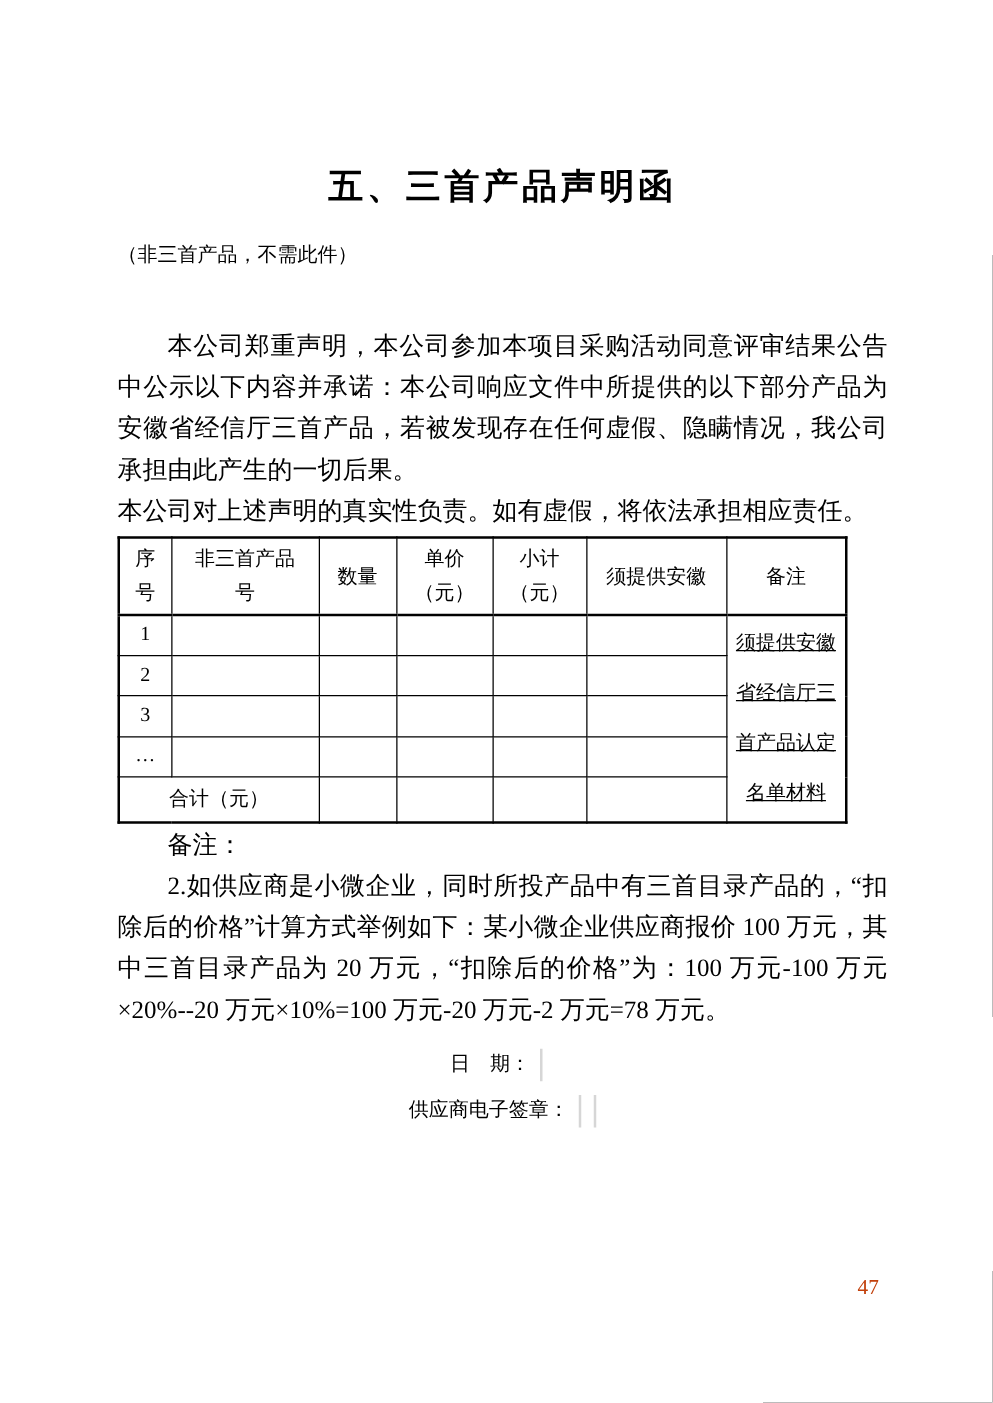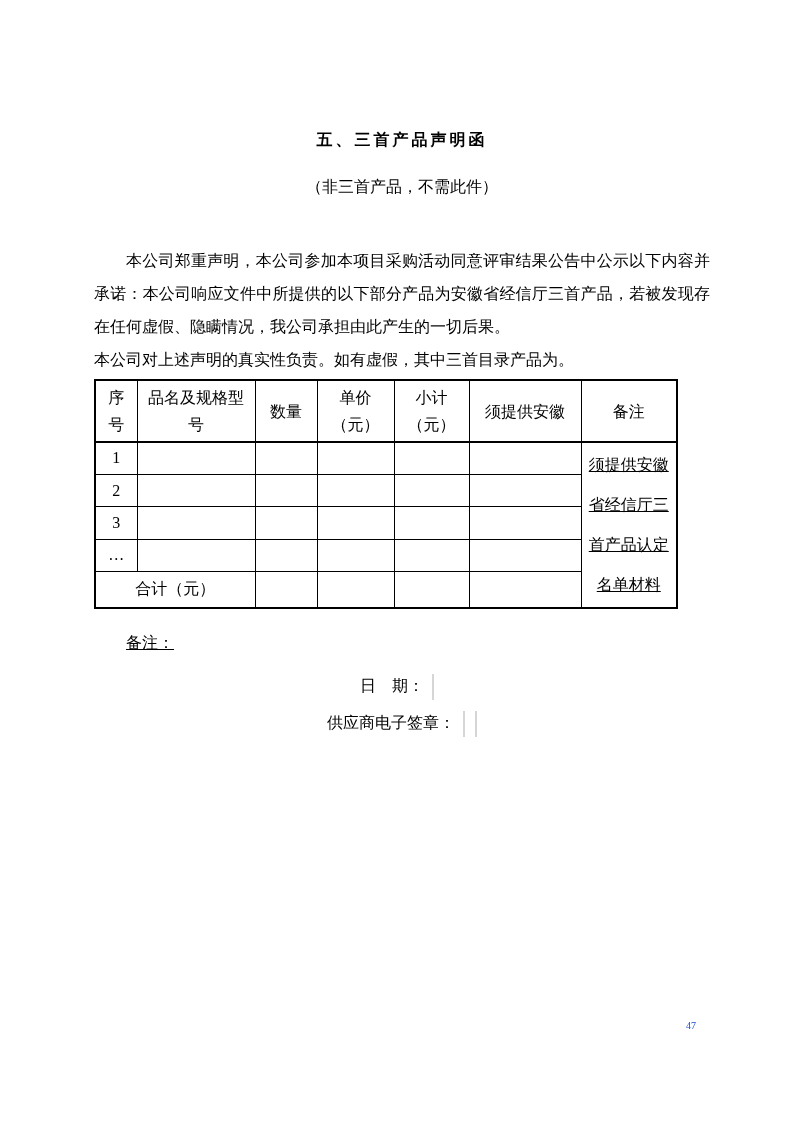--- a/index.html
+++ b/index.html
@@ -15,33 +15,33 @@
     background: #ffffff;
     box-sizing: border-box;
     padding: 130px 84px 0 94px;
     font-family: "Liberation Serif", "DejaVu Serif", serif;
     color: #000000;
     overflow: hidden;
   }
   .doc-title {
     margin: 0 0 26px 0;
     font-family: "Liberation Sans", "DejaVu Sans", sans-serif;
-    font-size: 16px;
+    font-size: 28px;
     font-weight: bold;
     text-align: center;
     letter-spacing: 3px;
   }
   .doc-subtitle {
     font-size: 16px;
-    text-align: center;
+    text-align: left;
     margin: 0 0 46px 0;
   }
   .para {
     margin: 0;
-    font-size: 16px;
+    font-size: 20px;
     line-height: 33px;
     text-align: justify;
   }
   .indent { text-indent: 2em; }
 
   table.product-table {
     border-collapse: collapse;
     table-layout: fixed;
     width: 582px;
     margin-top: 3px;
@@ -66,72 +66,71 @@
   }
   .product-table tbody tr { height: 32px; }
   .product-table tbody tr.total-row { height: 36px; padding-left: 28px; }
   .remark-cell {
     white-space: pre-line;
     line-height: 40px;
     vertical-align: middle;
     text-decoration: underline;
   }
   .notes-label {
-    margin-top: 17px;
-    text-decoration: underline;
+    margin-top: 1px;
   }
   .sig-block {
     margin-top: 8px;
     text-align: center;
     font-size: 16px;
   }
   .sig-row { line-height: 37px; }
   .cursor-bar {
     display: inline-block;
     width: 2px;
     height: 26px;
     background: #d6d6d6;
     vertical-align: middle;
   }
   .cursor-bar.first { margin-left: 8px; margin-right: 10px; }
   .page-number {
     position: absolute;
     left: 686px;
     top: 1020px;
-    font-size: 10px;
-    color: #1d4ed8;
+    font-size: 17px;
+    color: #c2410c;
   }
 </style>
 </head>
 <body>
 
 <div class="page">
 
   <h1 class="doc-title">五、三首产品声明函</h1>
 
   <div class="doc-subtitle">（非三首产品，不需此件）</div>
 
   <p class="para indent">本公司郑重声明，本公司参加本项目采购活动同意评审结果公告中公示以下内容并承诺：本公司响应文件中所提供的以下部分产品为安徽省经信厅三首产品，若被发现存在任何虚假、隐瞒情况，我公司承担由此产生的一切后果。</p>
-  <p class="para">本公司对上述声明的真实性负责。如有虚假，其中三首目录产品为。</p>
+  <p class="para">本公司对上述声明的真实性负责。如有虚假，将依法承担相应责任。</p>
 
   <table class="product-table">
     <colgroup>
       <col style="width:42px">
       <col style="width:118px">
       <col style="width:62px">
       <col style="width:77px">
       <col style="width:75px">
       <col style="width:112px">
       <col style="width:96px">
     </colgroup>
     <thead>
       <tr>
         <th>序
 号</th>
-        <th>品名及规格型
+        <th>非三首产品
 号</th>
         <th>数量</th>
         <th>单价
 （元）</th>
         <th>小计
 （元）</th>
         <th>须提供安徽</th>
         <th>备注</th>
       </tr>
     </thead>
@@ -176,20 +175,21 @@
         <td colspan="2">合计（元）</td>
         <td></td>
         <td></td>
         <td></td>
         <td></td>
       </tr>
     </tbody>
   </table>
 
   <p class="para indent notes-label">备注：</p>
+  <p class="para indent">2.如供应商是小微企业，同时所投产品中有三首目录产品的，“扣除后的价格”计算方式举例如下：某小微企业供应商报价 100 万元，其中三首目录产品为 20 万元，“扣除后的价格”为：100 万元-100 万元×20%--20 万元×10%=100 万元-20 万元-2 万元=78 万元。</p>
 
   <div class="sig-block">
     <div class="sig-row">
       <span>日　期：</span><span class="cursor-bar first"></span>
     </div>
     <div class="sig-row">
       <span>供应商电子签章：</span><span class="cursor-bar first"></span><span class="cursor-bar"></span>
     </div>
   </div>
 

